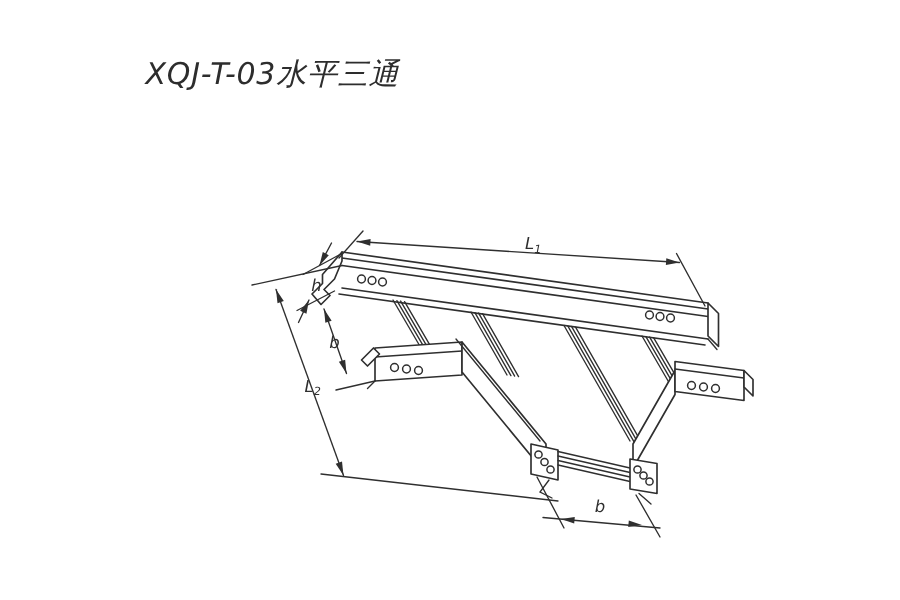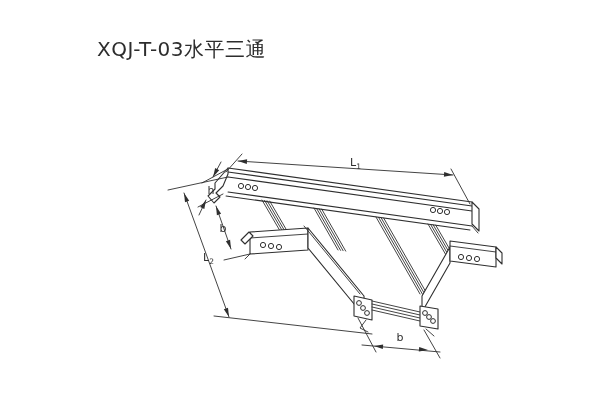--- a/index.html
+++ b/index.html
@@ -2,20 +2,21 @@
 <html><head>
 <meta charset="utf-8">
 <style>
   html,body{margin:0;padding:0;background:#fff;}
   .page{
     position:relative;
     width:600px;height:400px;
     background:#ffffff;
     overflow:hidden;
     font-family:"DejaVu Sans","Liberation Sans",sans-serif;
+    font-style:italic;
   }
   .title{
     position:absolute;
     left:97px;top:36px;
     font-size:20px;
     letter-spacing:0.5px;
     color:#2d2d2d;
   }
   svg{position:absolute;left:0;top:0;}
   .ln{stroke:#2f2f2f;stroke-width:1.1;fill:none;stroke-linecap:round;stroke-linejoin:round;}

